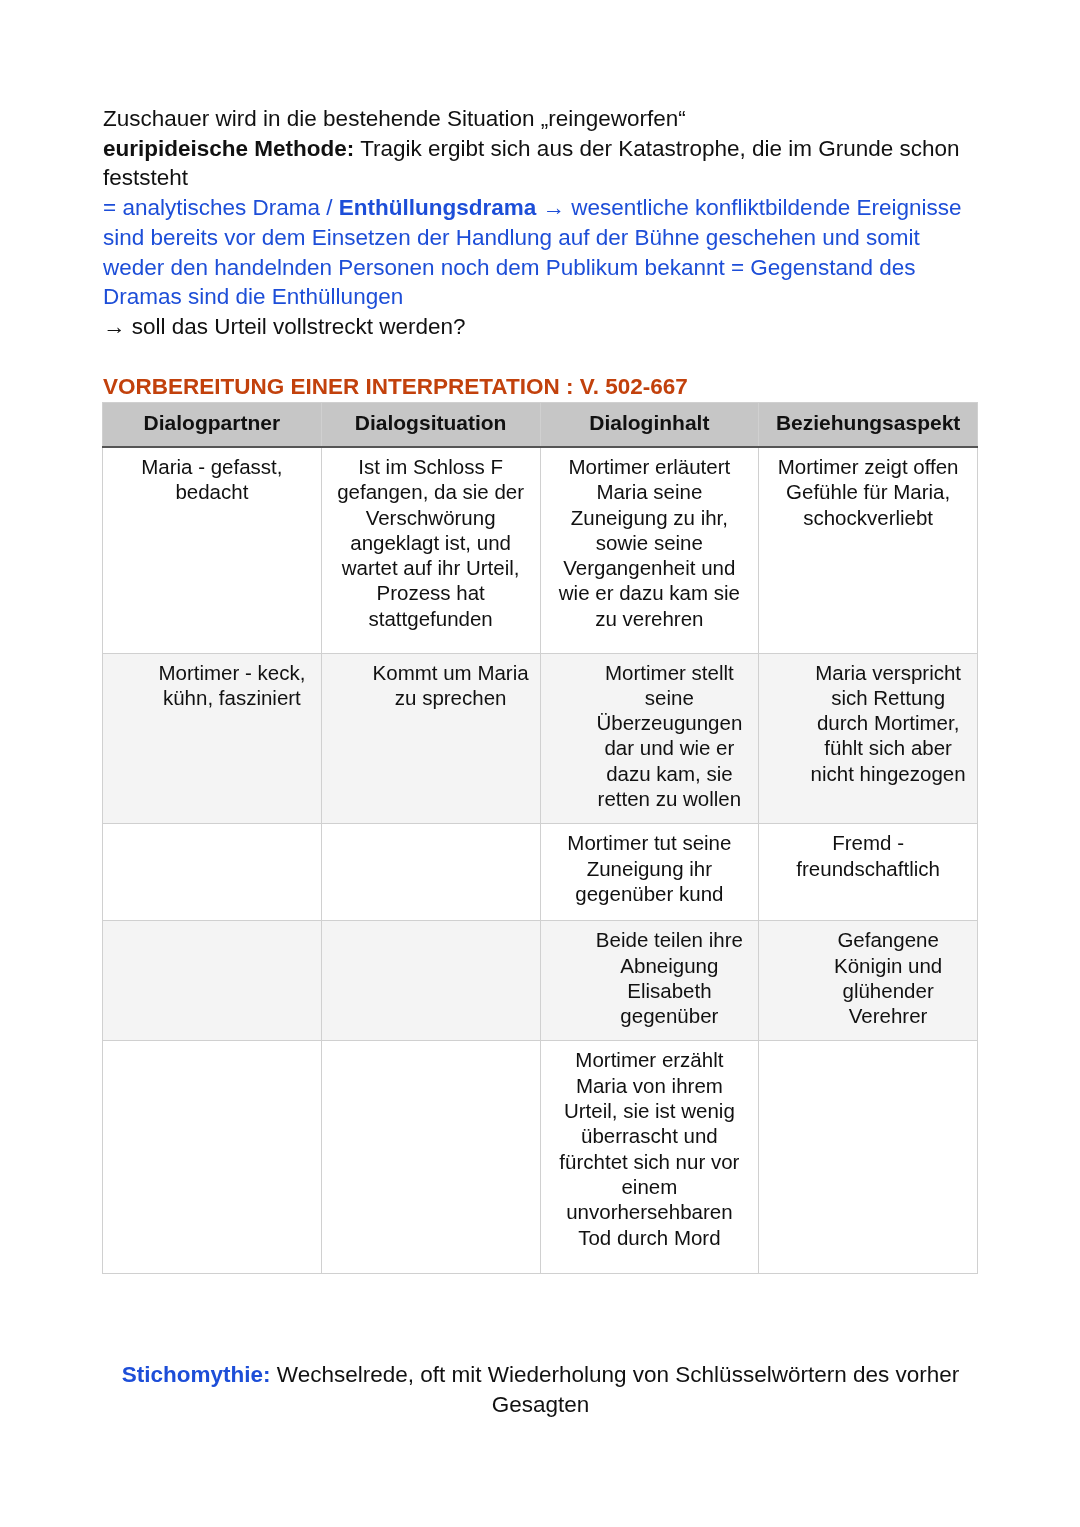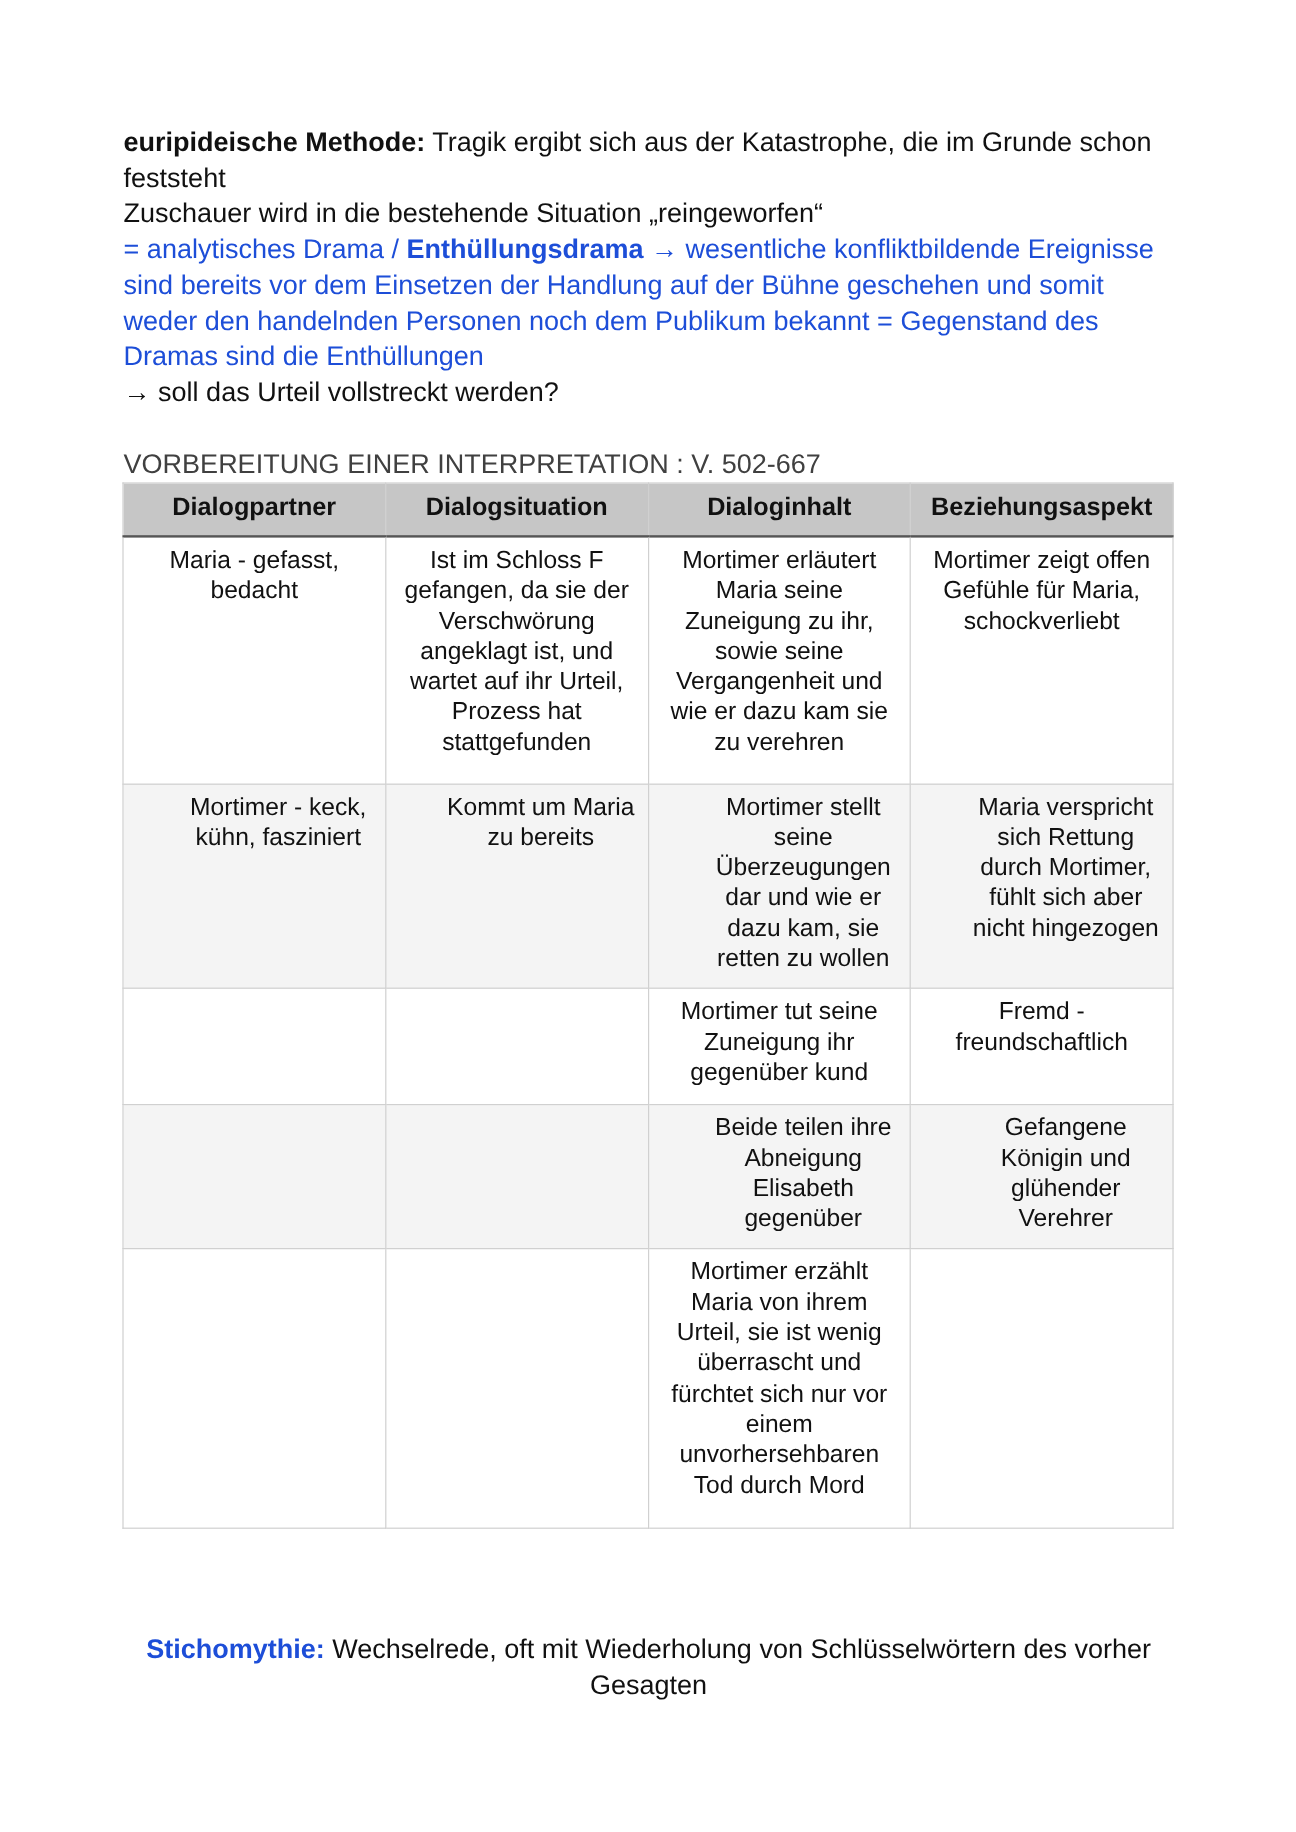--- a/index.html
+++ b/index.html
@@ -26,24 +26,24 @@
       line-height: 29.7px;
       margin: 0;
     }
     .red { color: #1d4ed8; }
     .bold { font-weight: bold; }
     .section-title {
       position: absolute;
       left: 103px;
       top: 372px;
       font-size: 22.5px;
-      font-weight: normal;
+      font-weight: bold;
       line-height: 30px;
       margin: 0;
-      color: #404040;
+      color: #c2410c;
     }
     table.grid {
       position: absolute;
       left: 102px;
       top: 402px;
       width: 876px;
       border-collapse: collapse;
       table-layout: fixed;
       font-size: 20.5px;
       line-height: 25.3px;
@@ -63,22 +63,22 @@
       border-bottom: 2px solid #555;
       height: 28px;
     }
     table.grid tr.shade td { background: #f4f4f4; padding-left: 48px; }
     table.grid col { width: 25%; }
   </style>
 </head>
 <body>
 
 <div class="page">
+  <p class="para">Zuschauer wird in die bestehende Situation „reingeworfen“</p>
   <p class="para"><span class="bold">euripideische Methode:</span><span> Tragik ergibt sich aus der Katastrophe, die im Grunde schon feststeht</span></p>
-  <p class="para">Zuschauer wird in die bestehende Situation „reingeworfen“</p>
   <p class="para red"><span>= analytisches Drama / </span><span class="bold">Enthüllungsdrama</span><span> → wesentliche konfliktbildende Ereignisse sind bereits vor dem Einsetzen der Handlung auf der Bühne geschehen und somit weder den handelnden Personen noch dem Publikum bekannt = Gegenstand des Dramas sind die Enthüllungen</span></p>
   <p class="para">→ soll das Urteil vollstreckt werden?</p>
 </div>
 
 <h2 class="section-title">VORBEREITUNG EINER INTERPRETATION : V. 502-667</h2>
 
 <table class="grid">
   <colgroup>
       <col>
       <col>
@@ -95,21 +95,21 @@
   </thead>
   <tbody>
     <tr style="height:206px;">
       <td>Maria - gefasst, bedacht</td>
       <td>Ist im Schloss F gefangen, da sie der Verschwörung angeklagt ist, und wartet auf ihr Urteil, Prozess hat stattgefunden</td>
       <td>Mortimer erläutert Maria seine Zuneigung zu ihr, sowie seine Vergangenheit und wie er dazu kam sie zu verehren</td>
       <td>Mortimer zeigt offen Gefühle für Maria, schockverliebt</td>
     </tr>
     <tr class="shade" style="height:151px;">
       <td>Mortimer - keck, kühn, fasziniert</td>
-      <td>Kommt um Maria zu bereits</td>
+      <td>Kommt um Maria zu sprechen</td>
       <td>Mortimer stellt seine Überzeugungen dar und wie er dazu kam, sie retten zu wollen</td>
       <td>Maria verspricht sich Rettung durch Mortimer, fühlt sich aber nicht hingezogen</td>
     </tr>
     <tr style="height:97px;margin-top:30px;">
       <td></td>
       <td></td>
       <td>Mortimer tut seine Zuneigung ihr gegenüber kund</td>
       <td>Fremd - freundschaftlich</td>
     </tr>
     <tr class="shade" style="height:96px;margin-left:12px;">

